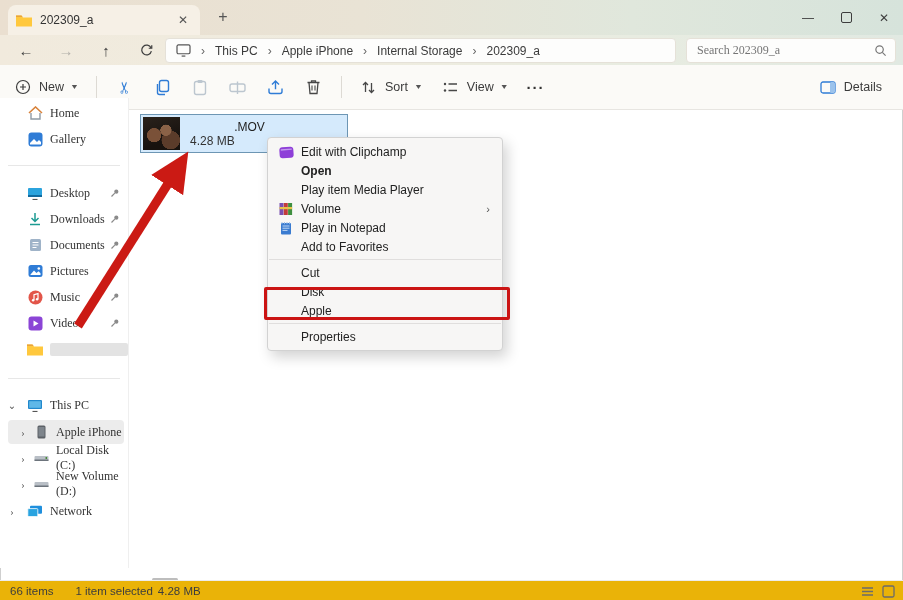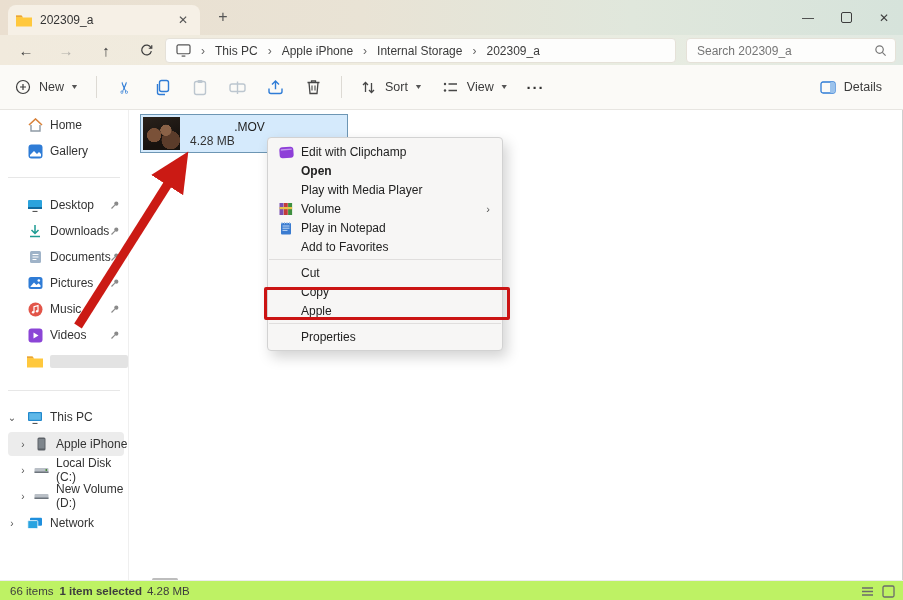--- a/index.html
+++ b/index.html
@@ -21,33 +21,33 @@
     background:linear-gradient(90deg,#f1eadd 0%,#efecdf 40%,#e8ece1 70%,#e1e9e2 100%);}
   .navbtns{position:absolute;left:6px;top:0;height:30px;display:flex;align-items:center;}
   .navbtn{width:40px;text-align:center;font-size:15px;color:#3d3d3d;}
   .navbtn.disabled{color:#b3b0aa;}
   .addressbar{position:absolute;left:165px;top:3px;width:511px;height:25px;background:#fdfdfc;
     border:1px solid #e5e1d8;border-radius:4px;display:flex;align-items:center;padding:0 10px;box-sizing:border-box;}
   .crumb{font-size:12px;color:#3b3b3b;white-space:nowrap;}
   .crumb-sep{font-size:12px;color:#666;margin:0 10px;}
   .searchbox{position:absolute;left:686px;top:3px;width:210px;height:25px;background:#fdfdfc;
     border:1px solid #e5e1d8;border-radius:4px;display:flex;align-items:center;padding:0 8px;box-sizing:border-box;}
-  .searchbox input{border:none;outline:none;background:transparent;font-family:Liberation Sans, sans-serif;
+  .searchbox input{border:none;outline:none;background:transparent;font-family:Liberation Serif, serif;
     font-size:12px;color:#777;flex:1;}
   
   .toolbar{position:absolute;left:0;top:65px;width:903px;height:45px;background:#fbfaf7;
     border-bottom:1px solid #e7e5e1;display:flex;align-items:center;box-sizing:border-box;}
   .tb-sep{width:1px;height:22px;background:#dddad4;margin:0 8px;}
   .tb-btn{display:flex;align-items:center;gap:6px;padding:0 9px;font-size:12.5px;color:#3b3b3b;height:32px;}
   .tb-ico{display:flex;align-items:center;justify-content:center;width:20px;}
   .chev{font-size:9px;color:#555;transform:scaleY(.8);}
   .tb-right{margin-left:auto;margin-right:12px;text-align:center;}
   .dots{font-size:15px;letter-spacing:1px;color:#333;font-weight:bold;}
   
-  .sidebar{position:absolute;left:0;top:110px;width:128px;height:470px;background:#fff;border-right:1px solid #efefef;}
+  .sidebar{position:absolute;left:0;top:98px;width:128px;height:470px;background:#fff;border-right:1px solid #efefef;font-family:Liberation Serif, serif;}
   .side-item{position:absolute;left:0;width:128px;height:26px;display:flex;align-items:center;font-size:12px;color:#333;}
   .side-item .ic{width:18px;display:flex;justify-content:center;margin-left:26px;margin-right:6px;flex:none;}
   .side-item .pin{position:absolute;right:8px;top:8px;}
   .side-item .tchev{position:absolute;left:6px;width:12px;text-align:center;color:#555;font-size:10px;}
   .side-item .tchev2{position:absolute;left:17px;width:12px;text-align:center;color:#555;font-size:10px;}
   .side-sep{position:absolute;left:8px;width:112px;height:1px;background:#e7e7e7;}
   .side-sel{position:absolute;left:8px;width:116px;height:24px;background:#ececec;border-radius:4px;}
   .blurbar{width:86px;height:13px;background:#e3e3e3;border-radius:2px;}
   
   .tile{position:absolute;left:140px;top:114px;width:208px;height:39px;background:#d5eafc;
@@ -63,23 +63,23 @@
   
   .menu{position:absolute;left:267px;top:137px;width:236px;background:#f7f6f5;border:1px solid #d2d2d2;
     border-radius:4px;box-shadow:4px 6px 14px rgba(0,0,0,.18);padding:4px 0;box-sizing:border-box;z-index:5;}
   .mi{position:relative;height:19px;display:flex;align-items:center;font-size:12px;color:#222;padding-left:33px;}
   .mi.bold{font-weight:bold;}
   .mi .mico{position:absolute;left:10px;top:2px;width:16px;height:16px;display:flex;align-items:center;justify-content:center;}
   .mi .sub{position:absolute;right:12px;color:#555;font-size:11px;}
   .msep{height:1px;background:#e0dedd;margin:3px 1px;}
   
   .statusbar{position:absolute;left:0;top:580px;width:903px;height:20px;border-top:1px solid #ececec;
-    display:flex;align-items:center;font-size:11.5px;color:#3d3d3d;background:#bef264;}
+    display:flex;align-items:center;font-size:11.5px;color:#3d3d3d;background:#eab308;}
   .sb-count{margin-left:10px;}
-  .sb-sel{margin-left:6px;font-weight:bold;}
+  .sb-sel{margin-left:22px;}
   .sb-icons{margin-left:auto;margin-right:8px;display:flex;gap:8px;align-items:center;}
   .hscroll-dash{position:absolute;left:152px;top:578px;width:26px;height:3px;background:#bdbdbd;border-radius:2px;}
   
   .redbox{position:absolute;left:264px;top:287px;width:240px;height:27px;border:3px solid #cb1414;
     border-radius:2px;z-index:9;}
   .arrow-svg{position:absolute;left:0;top:0;z-index:8;pointer-events:none;}
   svg.glyph{display:block;}
 </style>
 </head>
 <body>
@@ -428,21 +428,21 @@
           <rect x="0.5" y="1" width="14" height="11" rx="3" fill="#8e3fd8" transform="rotate(-4 7.5 6.5)"></rect>
           <path d="M2 3.5h11" stroke="#c39aee" stroke-width="1.5" transform="rotate(-4 7.5 6.5)"></path>
         </svg>
         </span>
       <span>Edit with Clipchamp</span>
     </div>
     <div class="mi bold">
       <span>Open</span>
     </div>
     <div class="mi">
-      <span>Play with Media Player</span>
+      <span>Play item Media Player</span>
     </div>
     <div class="mi">
       <span class="mico">
         <svg class="glyph" width="14" height="14" viewBox="0 0 14 14">
           <rect x="0.5" y="1" width="4" height="12" fill="#7a4fb0"></rect>
           <rect x="4.8" y="1" width="4" height="12" fill="#c23b3b"></rect>
           <rect x="9.1" y="1" width="4" height="12" fill="#3f8f3f"></rect>
           <rect x="0.5" y="5" width="12.6" height="2.2" fill="#e8c24a"></rect>
         </svg>
         </span>
@@ -460,21 +460,21 @@
       <span>Play in Notepad</span>
     </div>
     <div class="mi">
       <span>Add to Favorites</span>
     </div>
     <div class="msep"></div>
     <div class="mi">
       <span>Cut</span>
     </div>
     <div class="mi">
-      <span>Copy</span>
+      <span>Disk</span>
     </div>
     <div class="mi">
       <span>Apple</span>
     </div>
     <div class="msep"></div>
     <div class="mi">
       <span>Properties</span>
     </div>
   </div>
 

